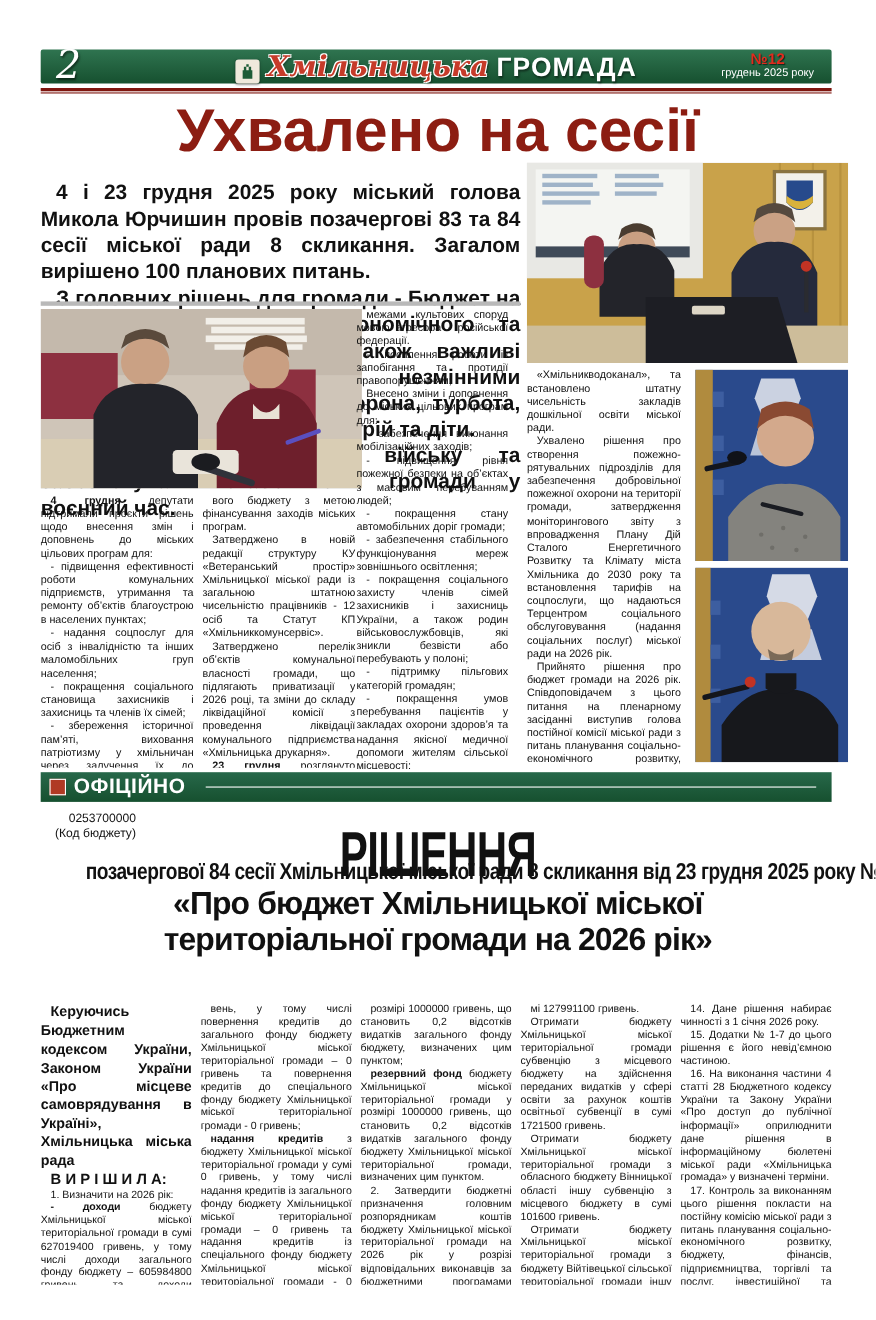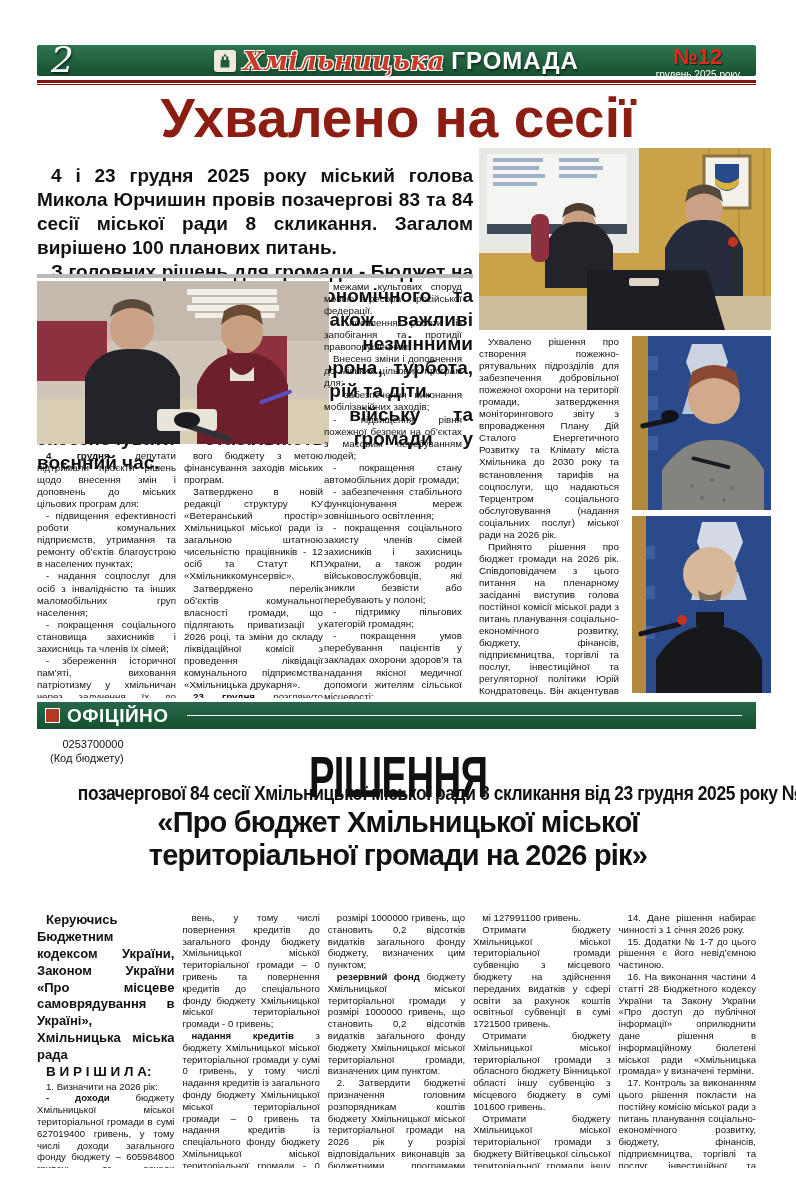--- a/index.html
+++ b/index.html
@@ -5,30 +5,30 @@
   html,body{margin:0;padding:0;background:#fff;}
   .page{position:relative;width:796px;height:1200px;background:#fff;overflow:hidden;
         font-family:"Liberation Sans",sans-serif;color:#111;}
   
   .masthead{position:absolute;left:37px;top:45px;width:719px;height:31px;
     background:linear-gradient(#2f7450,#16502f);border-radius:2px;
     display:flex;align-items:center;}
   .pagenum{position:absolute;left:14px;top:-6px;font-family:"DejaVu Serif",serif;
     font-style:italic;font-size:36px;color:#fff;text-shadow:1px 2px 2px rgba(0,0,0,.55);}
   .mast-center{position:absolute;left:0;right:0;top:0;bottom:0;display:flex;
-    align-items:center;justify-content:center;gap:7px;}
+    align-items:flex-end;justify-content:center;gap:7px;}
   .emblem{width:22px;height:22px;background:#efe9dc;border-radius:3px;display:flex;
     align-items:center;justify-content:center;box-shadow:0 1px 2px rgba(0,0,0,.4);}
   .title-script{font-family:"DejaVu Serif",serif;font-style:italic;font-weight:bold;
     font-size:26px;color:#c63b2a;
     text-shadow:-1px -1px 0 #fff,1px -1px 0 #fff,-1px 1px 0 #fff,1px 1px 0 #fff,2px 2px 2px rgba(0,0,0,.4);}
   .title-caps{font-size:24px;font-weight:bold;color:#fff;letter-spacing:1px;
     text-shadow:1px 2px 2px rgba(0,0,0,.5);}
   .issue-box{position:absolute;right:16px;top:1px;text-align:center;line-height:1;}
-  .issue-no{font-size:22px;font-weight:bold;color:#e22b1e;text-shadow:1px 1px 1px rgba(0,0,0,.6);}
+  .issue-no{font-size:14px;font-weight:bold;color:#e22b1e;text-shadow:1px 1px 1px rgba(0,0,0,.6);}
   .issue-date{font-size:10px;font-weight:normal;color:#fff;margin-top:2px;}
   .red-rule{position:absolute;left:37px;top:80px;width:719px;height:5px;
     border-top:3px solid #7e150e;border-bottom:1px solid #7e150e;box-sizing:border-box;}
   
   .headline{position:absolute;left:0;top:86px;width:100%;text-align:center;
     font-size:55px;font-weight:bold;color:#8c1d12;letter-spacing:0;}
   .lead{position:absolute;left:37px;top:164px;width:436px;font-weight:bold;
     font-size:19px;line-height:1.26;text-align:justify;}
   .lead p{margin:0;text-indent:14px;}
   .gray-rule{position:absolute;left:37px;top:274px;width:436px;height:4px;background:#b9b9b9;}
@@ -232,20 +232,21 @@
       <p>Внесено зміни і доповнення до міських цільових програм для:</p>
       <p>- забезпечення виконання мобілізаційних заходів;</p>
       <p>- підвищення рівня пожежної безпеки на об’єктах з масовим перебуванням людей;</p>
       <p>- покращення стану автомобільних доріг громади;</p>
       <p>- забезпечення стабільного функціонування мереж зовнішнього освітлення;</p>
       <p>- покращення соціального захисту членів сімей захисників і захисниць України, а також родин військовослужбовців, які зникли безвісти або перебувають у полоні;</p>
       <p>- підтримку пільгових категорій громадян;</p>
       <p>- покращення умов перебування пацієнтів у закладах охорони здоров’я та надання якісної медичної допомоги жителям сільської місцевості;</p>
     </div>
   <div class="coltext acol4">
+      <p>«Хмільникводоканал», та встановлено штатну чисельність закладів дошкільної освіти міської ради.</p>
       <p>Ухвалено рішення про створення пожежно-рятувальних підрозділів для забезпечення добровільної пожежної охорони на території громади, затвердження моніторингового звіту з впровадження Плану Дій Сталого Енергетичного Розвитку та Клімату міста Хмільника до 2030 року та встановлення тарифів на соцпослуги, що надаються Терцентром соціального обслуговування (надання соціальних послуг) міської ради на 2026 рік.</p>
       <p>Прийнято рішення про бюджет громади на 2026 рік. Співдоповідачем з цього питання на пленарному засіданні виступив голова постійної комісії міської ради з питань планування соціально-економічного розвитку, бюджету, фінансів, підприємництва, торгівлі та послуг, інвестиційної та регуляторної політики Юрій Кондратовець. Він акцентував увагу на основних ризиках та викликах бюджету громади та наголосив, що запропонований проєкт є  збалансованим і відповідає сучасним умовам.</p>
     </div>
 
   <div class="official">
     <span class="off-square"></span>
     <span class="off-label">ОФІЦІЙНО</span>
     <span class="off-line"></span>
   </div>
 

